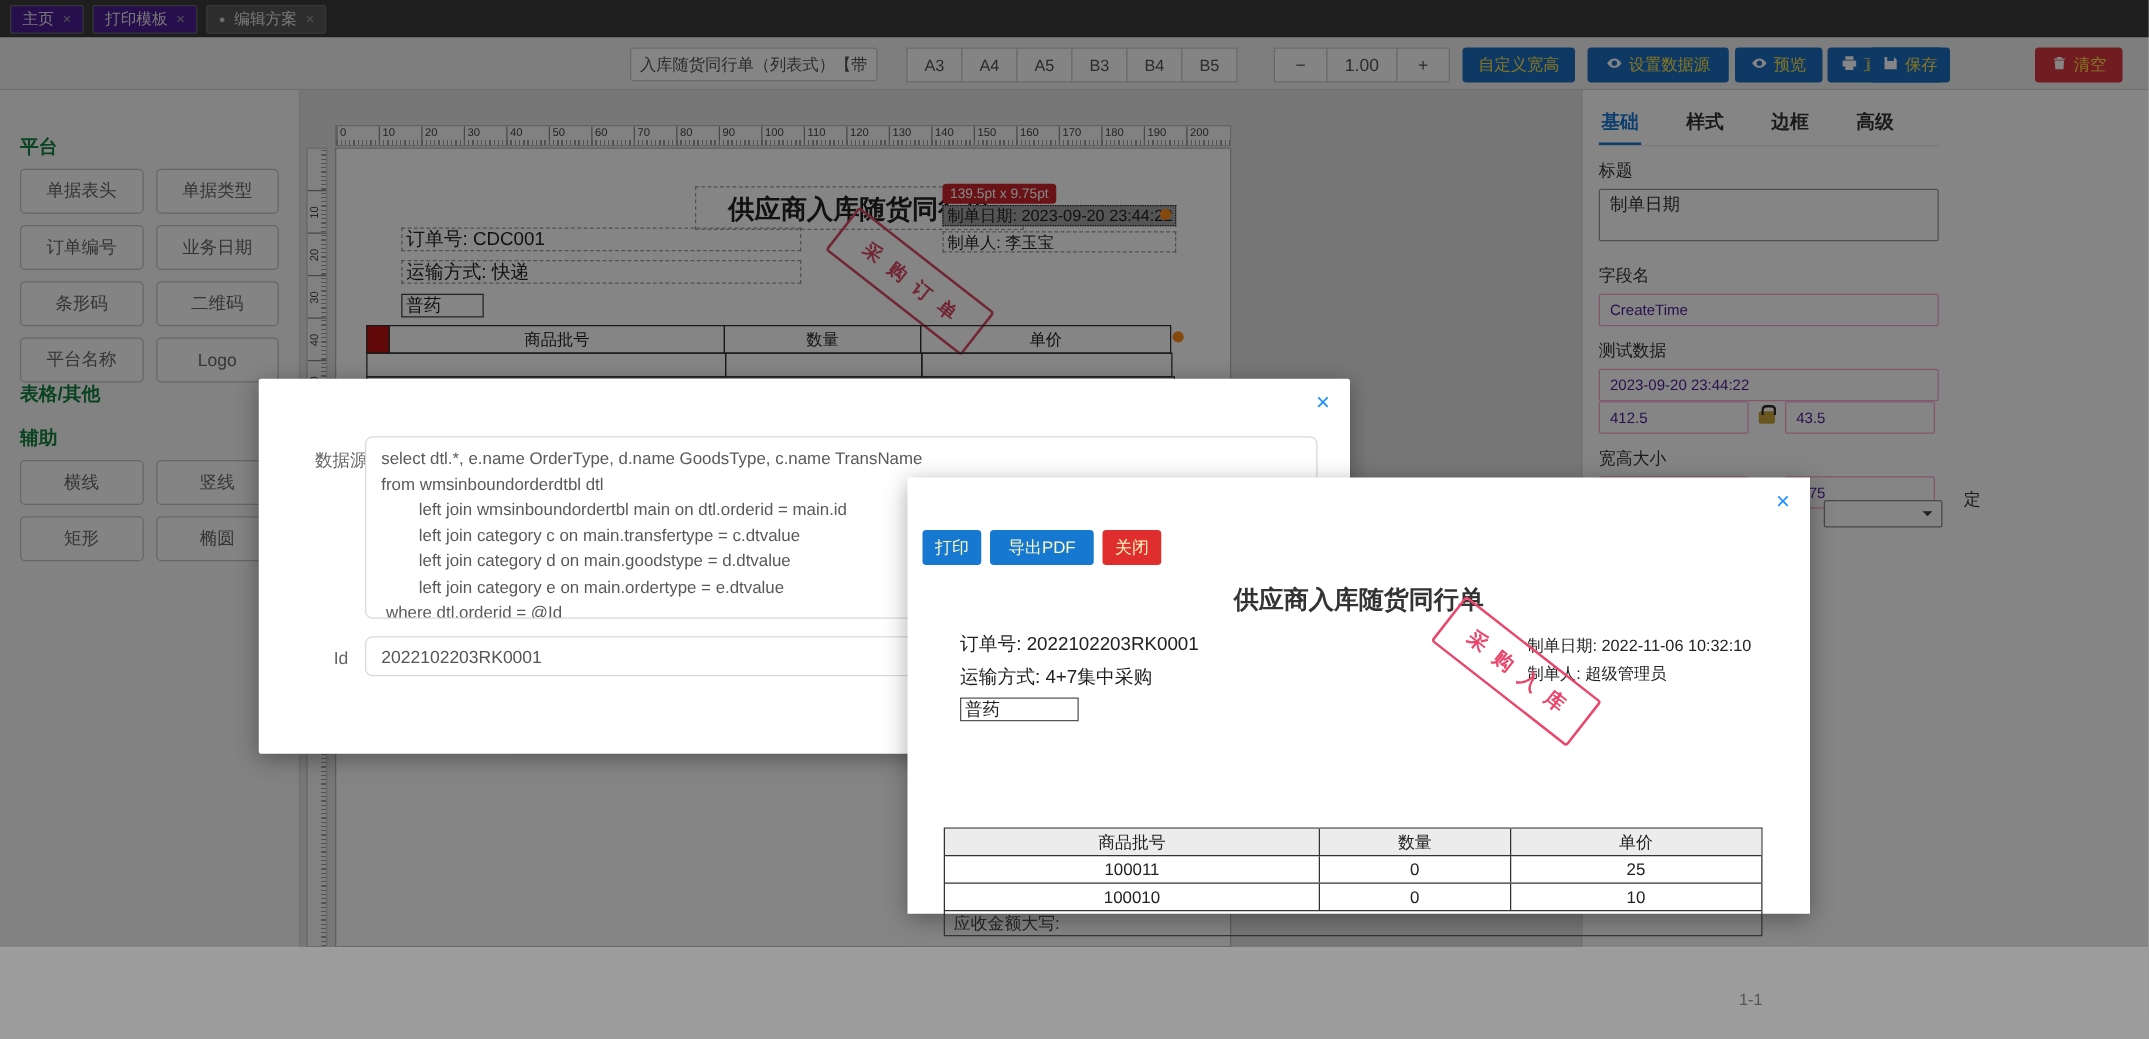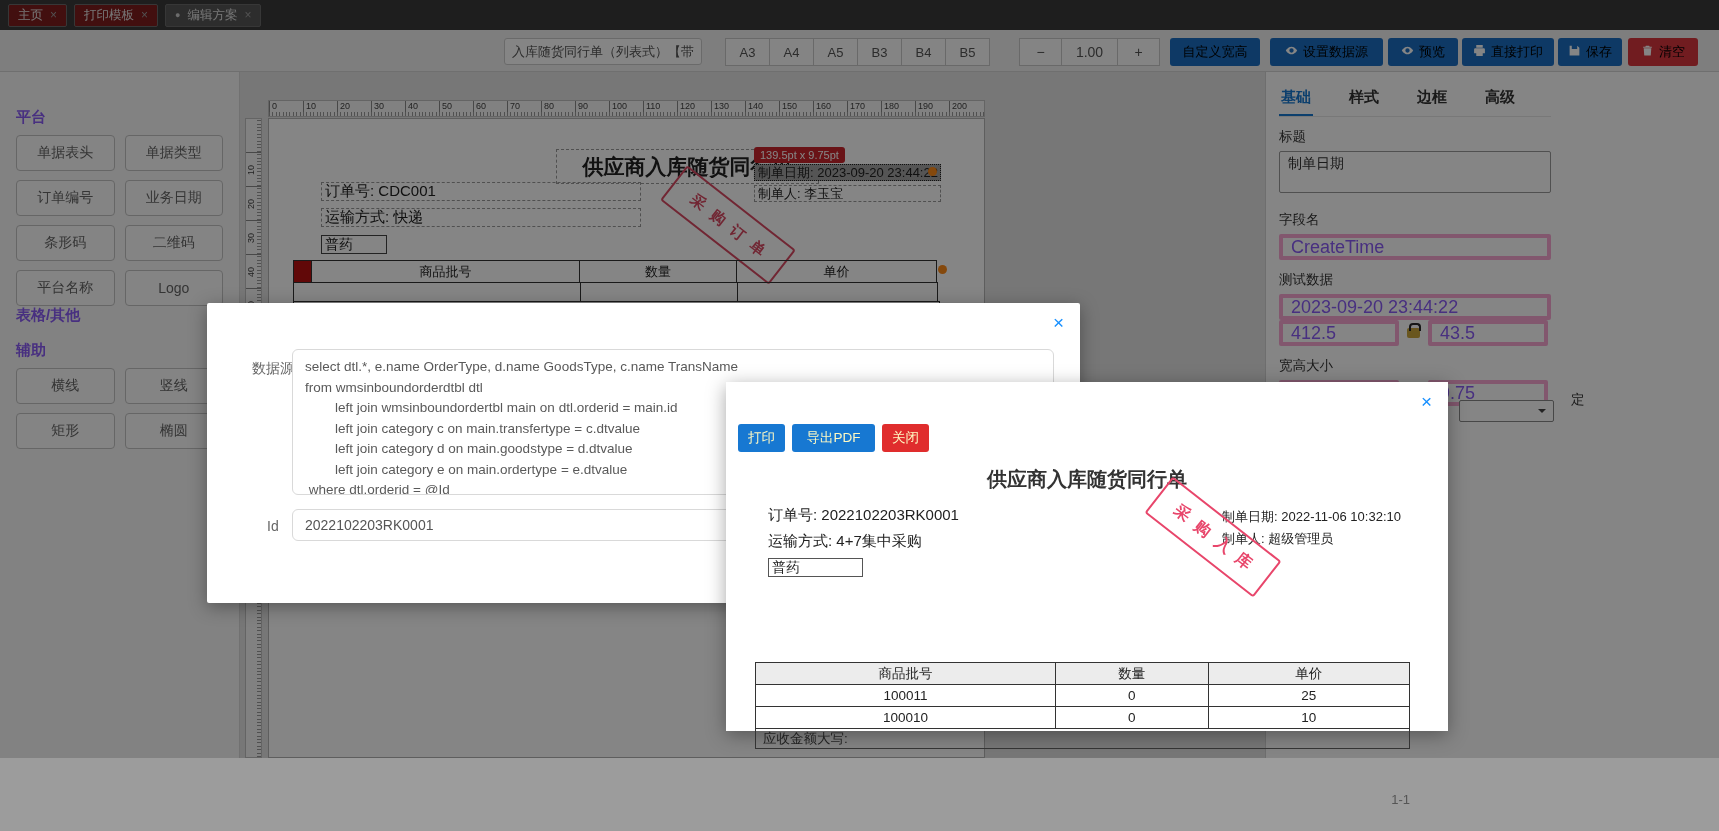--- a/index.html
+++ b/index.html
@@ -1,40 +1,40 @@
 <!DOCTYPE html>
 <html><head>
 <meta charset="utf-8">
 <style>
   *{margin:0;padding:0;box-sizing:border-box;font-family:"Liberation Sans","DejaVu Sans",sans-serif}
   html,body{width:1719px;height:831px;overflow:hidden;background:#9c9c9c}
   .app{position:absolute;left:0;top:0;width:1719px;height:758px;background:#f2f2f2;overflow:hidden}
 
   
   .tabbar{position:absolute;left:0;top:0;width:100%;height:30px;background:#3a3a3a;display:flex;align-items:center;padding-left:8px;gap:7px}
-  .ttab{height:23px;background:#7f1d1d;border:1px solid #6a6a6a;border-radius:2px;color:#e3e3e3;font-size:12.5px;display:flex;align-items:center;gap:7px;padding:0 9px;cursor:pointer}
+  .ttab{height:23px;background:#4c1d95;border:1px solid #6a6a6a;border-radius:2px;color:#e3e3e3;font-size:12.5px;display:flex;align-items:center;gap:7px;padding:0 9px;cursor:pointer}
   .ttab.active{background:#575757}
   .ttab .dot{font-size:9px;color:#cfcfcf}
   .ttab .x{font-size:12px;color:#9d9d9d}
 
   
   .toolbar{position:absolute;left:0;top:30px;width:100%;height:42px;background:#f2f2f2;border-bottom:1px solid #d5d5d5}
   .tname{position:absolute;left:504px;top:8px;width:198px;height:27px;border:1px solid #ccc;border-radius:3px;background:#fff;text-align:center;font-size:13px;color:#555;outline:none}
   .pgroup{position:absolute;left:726px;top:8px;display:flex}
   .pbtn{width:45px;height:28px;background:#fdfdfd;border:1px solid #c9c9c9;margin-left:-1px;font-size:13px;color:#555;display:flex;align-items:center;justify-content:center;cursor:pointer}
   .zgroup{position:absolute;left:1020px;top:8px;display:flex}
   .zseg{height:28px;background:#fdfdfd;border:1px solid #c9c9c9;margin-left:-1px;font-size:14px;color:#555;display:flex;align-items:center;justify-content:center}
-  .btn{height:28px;border:none;border-radius:3px;color:#000000;font-size:13px;display:flex;align-items:center;justify-content:center;gap:5px;cursor:pointer;position:absolute;top:8px}
+  .btn{height:28px;border:none;border-radius:3px;color:#fde047;font-size:13px;display:flex;align-items:center;justify-content:center;gap:5px;cursor:pointer;position:absolute;top:8px}
   .btn svg{width:13px;height:13px;fill:#fff}
   .btn-primary{background:#1b6ec2}
   .btn-danger{background:#d9363e}
 
   
   .sidebar{position:absolute;left:0;top:72px;width:240px;height:686px;background:#fafafa;border-right:1px solid #d8d8d8;padding:26px 16px 0 16px}
-  .sec-title{font-size:15px;color:#8b5cf6;font-weight:bold;margin:10px 0 8px 0}
+  .sec-title{font-size:15px;color:#15803d;font-weight:bold;margin:10px 0 8px 0}
   .tool-grid{display:grid;grid-template-columns:1fr 1fr;gap:9px 10px}
   .tool-btn{height:36px;background:#fdfdfd;border:1px solid #c3c3c3;border-radius:4px;font-size:14px;color:#666;display:flex;align-items:center;justify-content:center;cursor:pointer}
 
   
   .canvas{position:absolute;left:240px;top:72px;width:1025px;height:686px;background:#e4e4e4}
   .h-ruler{position:absolute;left:28px;top:28px;width:717px;height:17px;background:#f7f7f7;border:1px solid #c0c0c0;display:flex;overflow:hidden}
   .h-ruler::after{content:'';position:absolute;left:0;right:0;bottom:0;height:4px;background:repeating-linear-gradient(90deg,#999 0 1px,transparent 1px 3.4px)}
   .h-num{flex:0 0 34px;border-left:1px solid #8a8a8a;font-size:9px;color:#444;line-height:11px;padding-left:2px}
   .v-ruler{position:absolute;left:5px;top:46px;width:17px;height:640px;background:#f7f7f7;border:1px solid #c0c0c0;overflow:hidden}
   .v-ruler::after{content:'';position:absolute;top:0;bottom:0;right:0;width:4px;background:repeating-linear-gradient(0deg,#999 0 1px,transparent 1px 3.4px)}
@@ -51,21 +51,21 @@
   .ccell{border:1px solid #333;margin-left:-1px;margin-top:-1px;display:flex;align-items:center;justify-content:center}
   .redsq{background:#bb1111}
   .dot-orange{position:absolute;width:9px;height:9px;border-radius:50%;background:#ff8c1a}
 
   
   .rpanel{position:absolute;left:1265px;top:72px;width:454px;height:686px;background:#fff;border-left:1px solid #d4d4d4;padding:14px 0 0 13px}
   .ptabs{display:flex;gap:34px;width:272px;border-bottom:1px solid #e6e6e6}
   .ptab{font-size:15px;font-weight:bold;color:#333;padding:2px 2px 7px 2px;cursor:pointer}
   .ptab.active{color:#1779d2;border-bottom:2px solid #1779d2}
   .plabel{font-size:13.5px;color:#333;margin:11px 0 5px 0}
-  .pinput{width:272px;height:26px;border:4px solid #f9a8d4;border-radius:2px;background:#fff;font-size:18px;color:#8b5cf6;padding:0 8px;outline:none}
+  .pinput{width:272px;height:26px;border:1px solid #f9a8d4;border-radius:2px;background:#fff;font-size:12px;color:#4c1d95;padding:0 8px;outline:none}
   .ptext{width:272px;height:42px;border:1px solid #999;border-radius:2px;background:#fff;font-size:14px;color:#333;padding:3px 8px;outline:none;resize:none}
   .pair{display:flex;align-items:center;gap:8px;width:272px}
   .pinput.half{width:120px}
   .lock{width:13px;height:10px;background:#c9a53d;border-radius:2px;position:relative;display:inline-block;cursor:pointer}
   .lock::before{content:'';position:absolute;left:2px;top:-5px;width:8px;height:6px;border:2px solid #2b2b2b;border-bottom:none;border-radius:4px 4px 0 0}
   .sel{position:absolute;width:95px;height:22px;background:#fff;border:1px solid #888;border-radius:2px;cursor:pointer}
   .sel::after{content:'';position:absolute;right:7px;top:8px;border:4.5px solid transparent;border-top-color:#444}
 
   
   .backdrop{position:absolute;left:0;top:0;width:1719px;height:758px;background:rgba(0,0,0,0.48);z-index:50}
@@ -143,21 +143,21 @@
             <path d="M12 5C5.5 5 1.5 12 1.5 12s4 7 10.5 7 10.5-7 10.5-7-4-7-10.5-7zm0 11a4 4 0 110-8 4 4 0 010 8z"></path>
           </svg></span>
       <span>预览</span>
     </button>
     <button class="btn btn-primary" style="left:1462px;width:92px">
       <span><svg viewBox="0 0 24 24" width="13" height="13" fill="#fff">
             <path d="M6 2h12v5H6zM4 8h16a2 2 0 012 2v7h-4v5H6v-5H2v-7a2 2 0 012-2zm4 9h8v4H8z"></path>
           </svg></span>
       <span>直接打印</span>
     </button>
-    <button class="btn btn-primary" style="left:1558px;width:64px">
+    <button class="btn btn-primary" style="left:1496px;width:64px">
       <span><svg viewBox="0 0 24 24" width="13" height="13" fill="#fff">
             <path d="M3 3h14l4 4v14H3zM7 3v6h10V3zM6 13h12v7H6z"></path>
           </svg></span>
       <span>保存</span>
     </button>
     <button class="btn btn-danger" style="left:1628px;width:70px">
       <span><svg viewBox="0 0 24 24" width="13" height="13" fill="#fff">
             <path d="M9 3h6l1 2h4v2H4V5h4zM5 8h14l-1 13H6z"></path>
           </svg></span>
       <span>清空</span>

